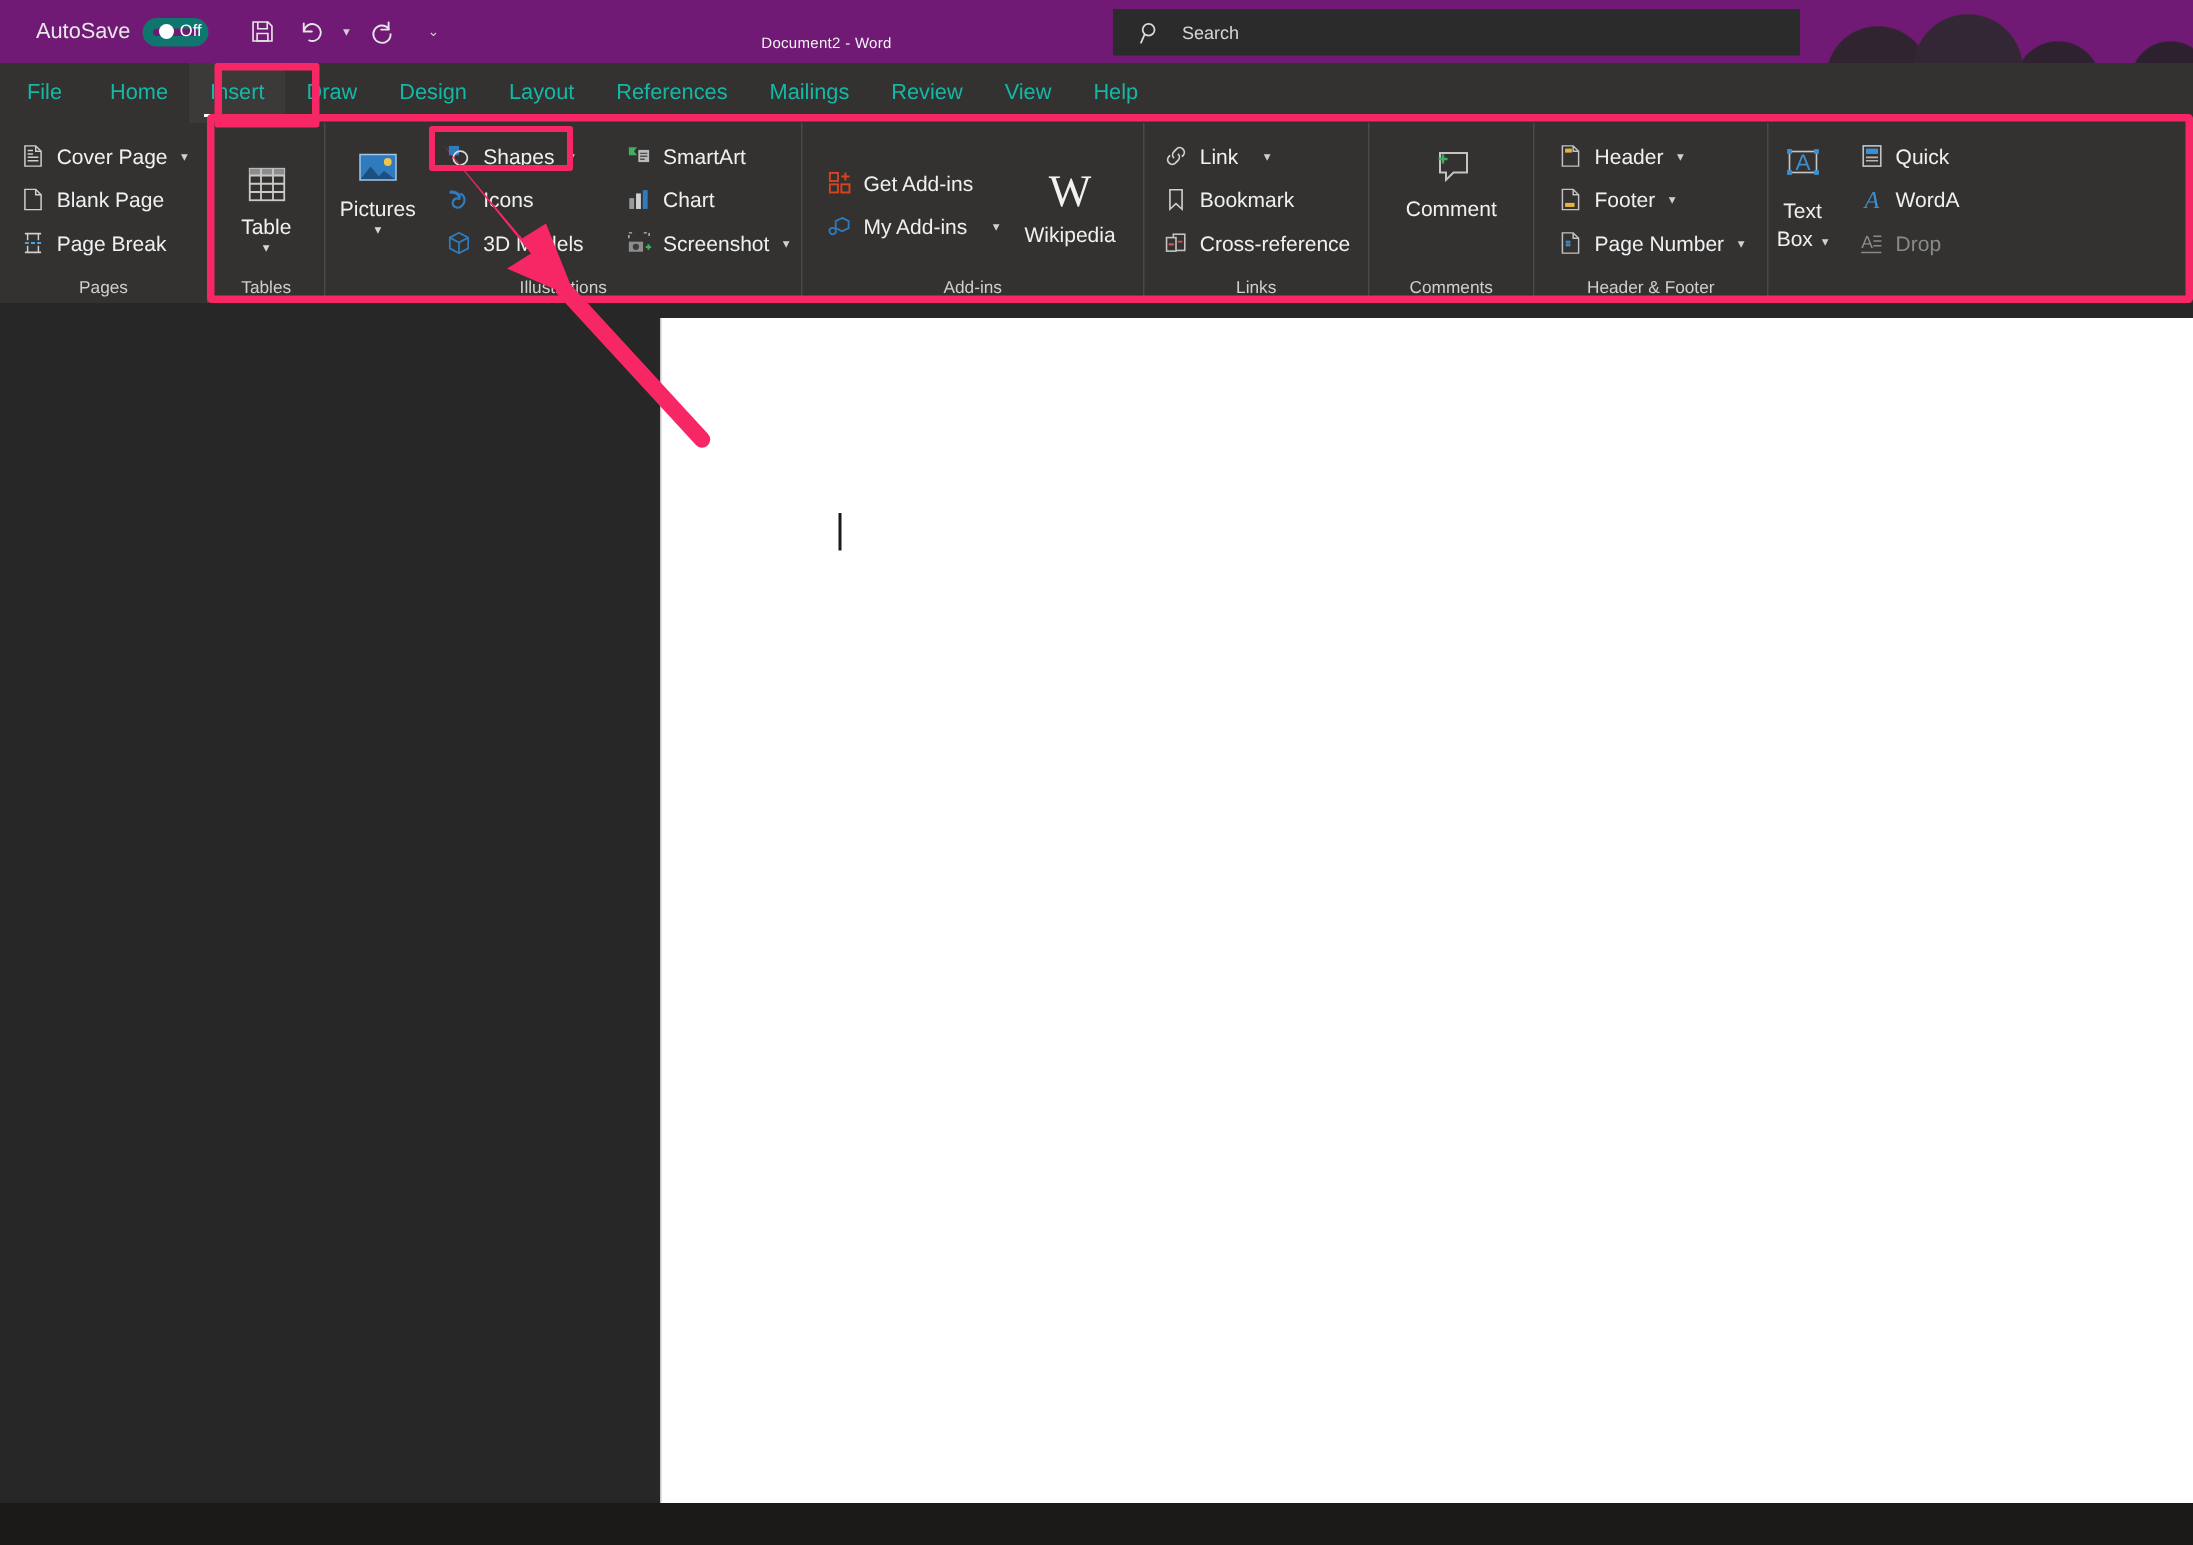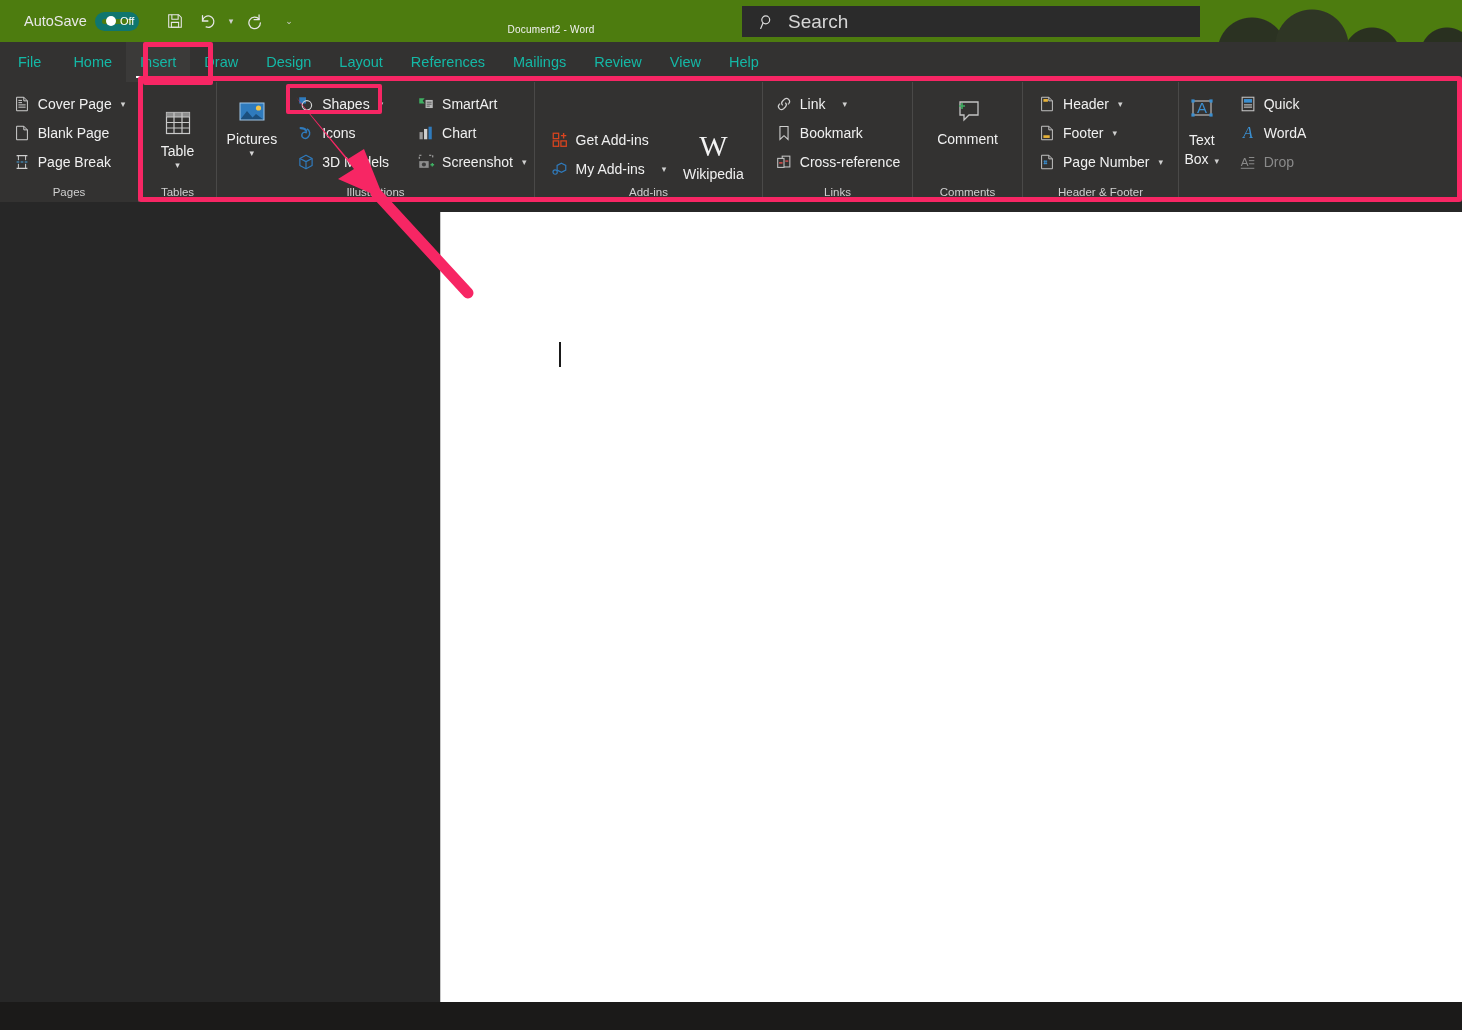--- a/index.html
+++ b/index.html
@@ -8,21 +8,21 @@
     overflow: hidden;
     background: #1b1a19;
     font-family: "Liberation Sans", sans-serif;
     -webkit-font-smoothing: antialiased;
   }
   #app { position: relative; width: 1462px; height: 1030px; }
 
   
   .titlebar {
     position: absolute; left: 0; top: 0; width: 1462px; height: 42px;
-    background: #4d7c0f;
+    background: #701a75;
     display: flex; align-items: center;
   }
   .titlebar-bg {
     position: absolute; right: 0; top: 0; width: 400px; height: 42px;
     background:
       radial-gradient(circle at 250px 46px, #2a2a2a 0 36px, transparent 37px),
       radial-gradient(circle at 190px 52px, #262626 0 34px, transparent 35px),
       radial-gradient(circle at 310px 56px, #242424 0 28px, transparent 29px),
       radial-gradient(circle at 385px 54px, #232323 0 26px, transparent 27px);
     opacity: .85; pointer-events: none;
@@ -51,21 +51,21 @@
     position: absolute; left: 0; top: 0; width: 1462px; height: 42px;
     display: flex; align-items: center; justify-content: center;
     pointer-events: none;
   }
   .doc-title span { color: #f2f2f2; font-size: 10px; letter-spacing: .2px; margin-left: -360px; margin-top: 16px;}
 
   .searchbox {
     position: absolute; left: 742px; top: 6px; width: 458px; height: 31px;
     background: #2b2b2b; display: flex; align-items: center; padding-left: 16px; gap: 12px;
   }
-  .searchbox .ph { color: #d6d6d6; font-size: 19px; }
+  .searchbox .ph { color: #d6d6d6; font-size: 12px; }
 
   
   .tabstrip {
     position: absolute; left: 0; top: 42px; width: 1462px; height: 40px;
     background: #333231;
     display: flex; align-items: stretch;
   }
   .tab {
     display: flex; align-items: center; padding: 0 14px; position: relative;
     color: #14b8a6; font-size: 14.5px; white-space: nowrap;
@@ -355,21 +355,21 @@
             <span>Screenshot</span>
             <span class="chev">▾</span>
           </div>
         </div>
       </div>
       <div class="group-label">Illustrations</div>
     </div>
 
 
     <div class="group" style="width:228px">
-      <div class="group-body" style="align-items:flex-end">
+      <div class="group-body" style="align-items:center">
         <div class="small-col">
           <div class="small-btn">
             <svg class="ico" viewBox="0 0 20 20" fill="none">
               <rect x="2.5" y="2.5" width="6" height="6" stroke="#d9441f" stroke-width="1.4"></rect>
               <rect x="2.5" y="11" width="6" height="6" stroke="#d9441f" stroke-width="1.4"></rect>
               <rect x="11" y="11" width="6" height="6" stroke="#d9441f" stroke-width="1.4"></rect>
               <path d="M14 2.2v6M11 5.2h6" stroke="#d9441f" stroke-width="1.5"></path>
             </svg>
             <span>Get Add-ins</span>
           </div>

